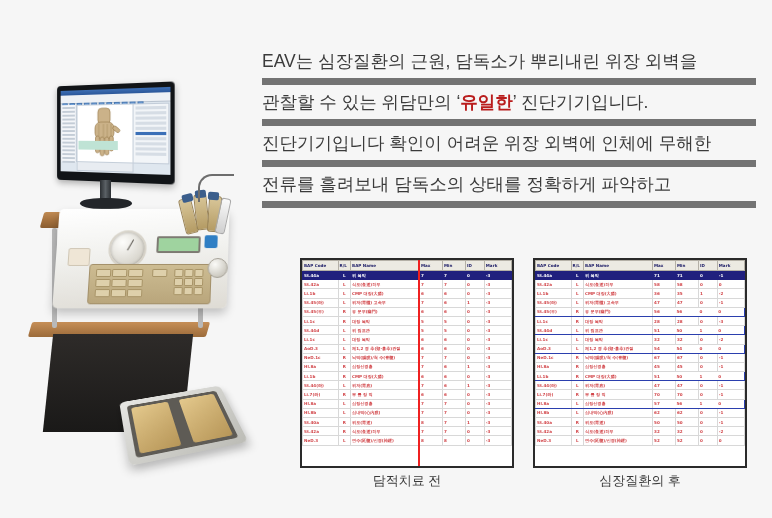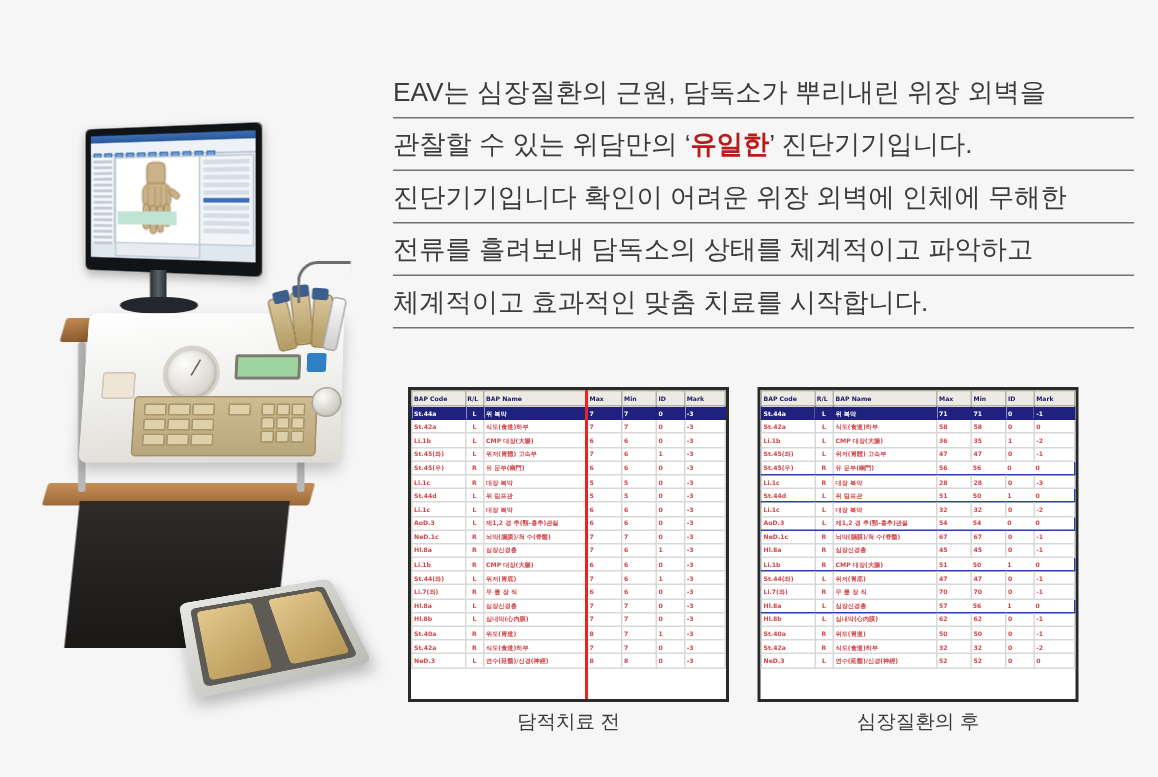--- a/index.html
+++ b/index.html
@@ -101,26 +101,26 @@
   .plate.l{left:4px;} .plate.r{right:4px;}
 
   .eav-banner{position:absolute;left:48px;top:288px;width:158px;height:62px;
     background:#1f7aa8;display:flex;align-items:center;justify-content:center;}
   .eav-banner span{color:#fff;font-size:43px;font-weight:bold;letter-spacing:1px;
     font-family:"Liberation Sans",sans-serif;}
 
   
   .copy{position:absolute;left:262px;top:44px;width:494px;}
   .copy .ln{font-size:17.5px;line-height:34px;color:#3b3b3b;
-    border-bottom:1px solid #737373;white-space:nowrap;}
+    border-bottom:7px solid #737373;white-space:nowrap;}
   .copy .ln b{font-weight:bold;color:#b91c1c;}
 
   
   .tables{position:absolute;left:272px;top:258px;width:460px;}
-  .tblwrap{position:absolute;top:0;width:214px;}
+  .tblwrap{position:absolute;top:0;width:214px;margin-left:28px;}
   .tblwrap.left{left:0;} .tblwrap.right{left:233px;}
   .tblbox{position:relative;border:2px solid #2a2a2a;background:#fff;
     height:206px;overflow:hidden;}
   table.grid{border-collapse:collapse;width:100%;table-layout:fixed;
     font-family:"DejaVu Sans",sans-serif;}
   table.grid th{background:#eceae2;border:1px solid #b4b0a6;
     font-size:4.1px;color:#1b1b66;text-align:left;padding:1px 1px;font-weight:bold;
     height:7px;}
   table.grid td{border:1px solid #d8d8d8;font-size:4.1px;padding:0 1px;
     height:8.2px;color:#d2464a;font-weight:bold;white-space:nowrap;overflow:hidden;}
@@ -261,24 +261,21 @@
     <div class="ln">
       <span>EAV는 심장질환의 근원, 담독소가 뿌리내린 위장 외벽을</span>
     </div>
     <div class="ln">
       <span>관찰할 수 있는 위담만의 ‘</span><b>유일한</b><span>’ 진단기기입니다.</span>
     </div>
     <div class="ln">
       <span>진단기기입니다 확인이 어려운 위장 외벽에 인체에 무해한</span>
     </div>
     <div class="ln">
-      <span>전류를 흘려보내 담독소의 상태를 체계적이고 파악하고</span>
-    </div>
-    <div class="ln">
-      <span>체계적이고 효과적인 맞춤 치료를 시작합니다.</span>
+      <span>전류를 흘려보내 담독소의 상태를 정확하게 파악하고</span>
     </div>
   </div>
 
   <div class="tables">
 
     <div class="tblwrap left">
       <div class="tblbox">
         <div class="redline"></div>
         <table class="grid" id="tbl-before">
           <colgroup>

